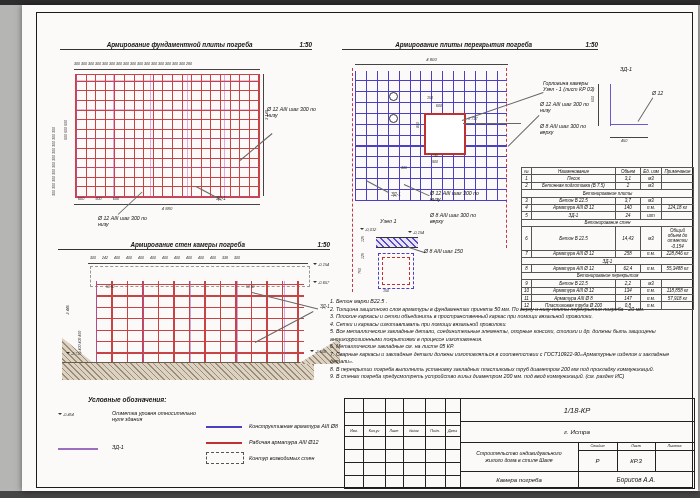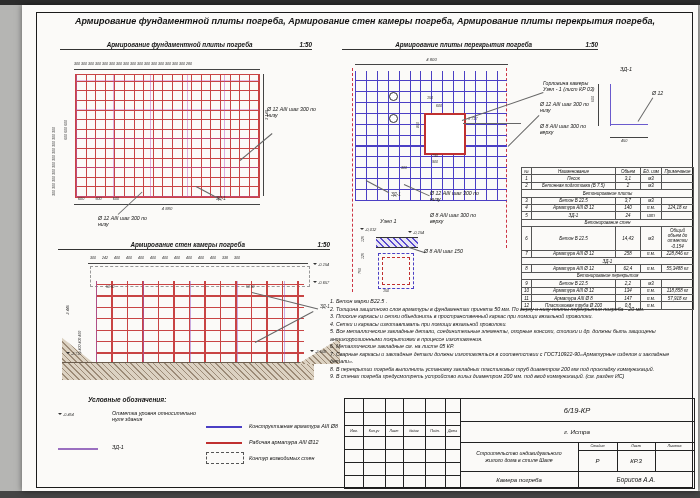--- a/index.html
+++ b/index.html
@@ -41,21 +41,20 @@
 </style>
 </head>
 <body>
 
 <div id="sheet">
   <div class="abs" style="left:0;top:0;width:700px;height:5px;background:#2d2d2d;"></div>
   <div class="abs" style="left:0;top:491px;width:700px;height:7px;background:#454545;"></div>
   <div class="abs" id="paper"></div>
   <div class="abs" id="frame"></div>
 
-  <div class="abs t b" style="left:42px;top:16px;width:646px;text-align:center;font-size:9px;">Армирование фундаментной плиты погреба, Армирование стен камеры погреба, Армирование плиты перекрытия погреба,</div>
 
   <div class="abs t b subhead" style="left:60px;top:41px;width:252px;">
     <span class="nm">Армирование фундаментной плиты погреба</span>
     <span>1:50</span>
   </div>
   <div class="abs t b subhead" style="left:342px;top:41px;width:256px;">
     <span class="nm">Армирование плиты перекрытия погреба</span>
     <span>1:50</span>
   </div>
 
@@ -311,21 +310,21 @@
     <div class="abs tbc" style="left:58px;top:27px;width:22px;height:10px;font-size:3.5px;">№док</div>
     <div class="abs tbc" style="left:80px;top:27px;width:20px;height:10px;font-size:3.5px;">Подп.</div>
     <div class="abs tbc" style="left:100px;top:27px;width:15px;height:10px;font-size:3.5px;">Дата</div>
     <div class="abs tbline" style="left:115px;top:22px;width:234px;height:1px;"></div>
     <div class="abs tbline" style="left:115px;top:43px;width:234px;height:1px;"></div>
     <div class="abs tbline" style="left:115px;top:72px;width:234px;height:1px;"></div>
     <div class="abs tbline" style="left:233px;top:43px;width:1px;height:46px;"></div>
     <div class="abs tbline" style="left:233px;top:51px;width:116px;height:1px;"></div>
     <div class="abs tbline" style="left:272px;top:43px;width:1px;height:29px;"></div>
     <div class="abs tbline" style="left:310px;top:43px;width:1px;height:29px;"></div>
-    <div class="abs tbc" style="left:115px;top:0;width:234px;height:22px;font-size:7.5px;">6/19-КР</div>
+    <div class="abs tbc" style="left:115px;top:0;width:234px;height:22px;font-size:7.5px;">1/18-КР</div>
     <div class="abs tbc" style="left:115px;top:22px;width:234px;height:21px;font-size:6.2px;">г. Истра</div>
     <div class="abs tbc" style="left:117px;top:44px;width:114px;height:27px;font-size:5.2px;flex-direction:column;line-height:1.25;">
       <div>Строительство индивидуального</div>
       <div>жилого дома в стиле Шале</div>
     </div>
     <div class="abs tbc" style="left:233px;top:43px;width:39px;height:8px;font-size:3.8px;">Стадия</div>
     <div class="abs tbc" style="left:272px;top:43px;width:38px;height:8px;font-size:3.8px;">Лист</div>
     <div class="abs tbc" style="left:310px;top:43px;width:39px;height:8px;font-size:3.8px;">Листов</div>
     <div class="abs tbc" style="left:233px;top:51px;width:39px;height:21px;font-size:6px;">Р</div>
     <div class="abs tbc" style="left:272px;top:51px;width:38px;height:21px;font-size:6px;">КР.3</div>

